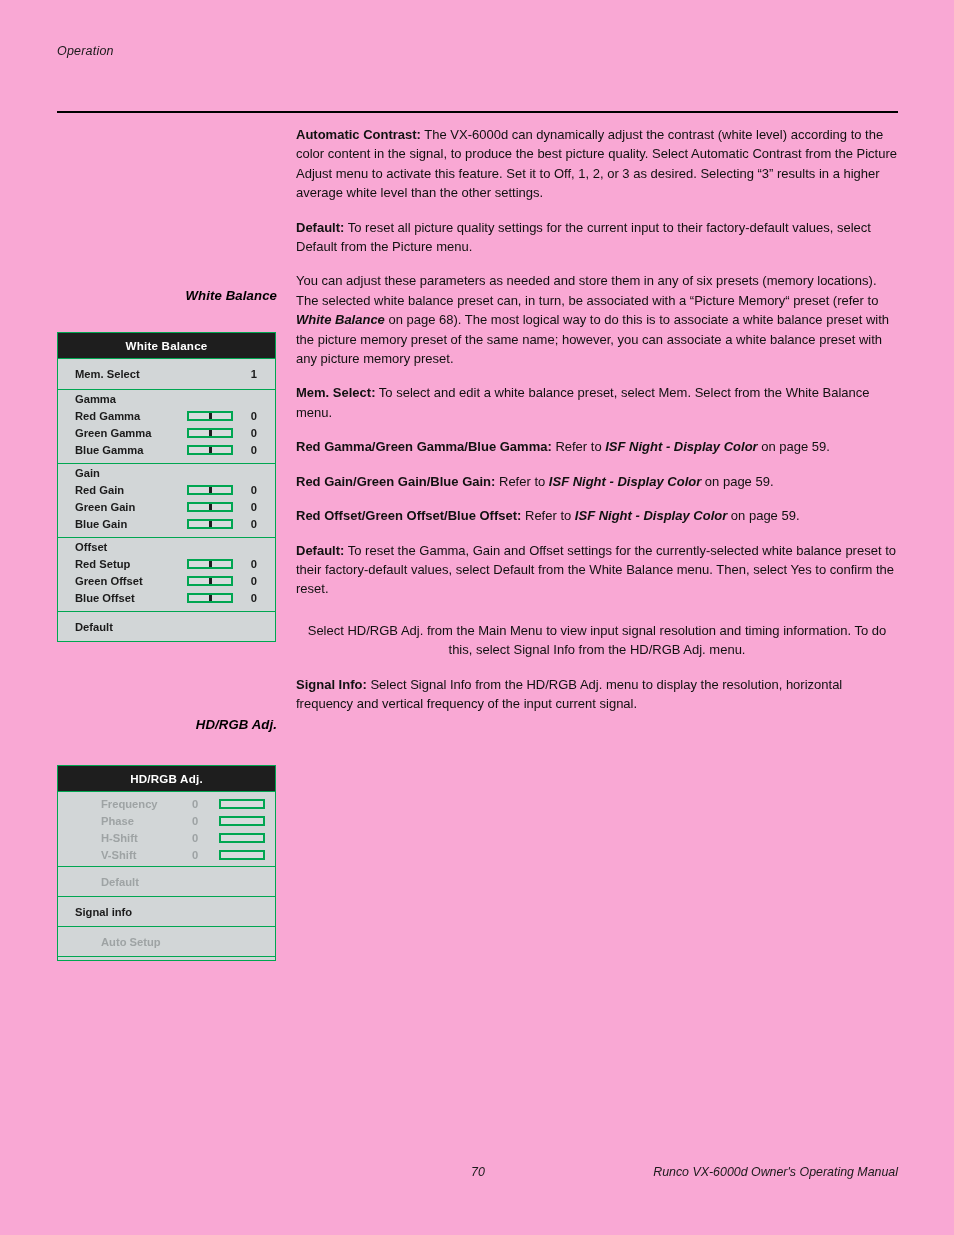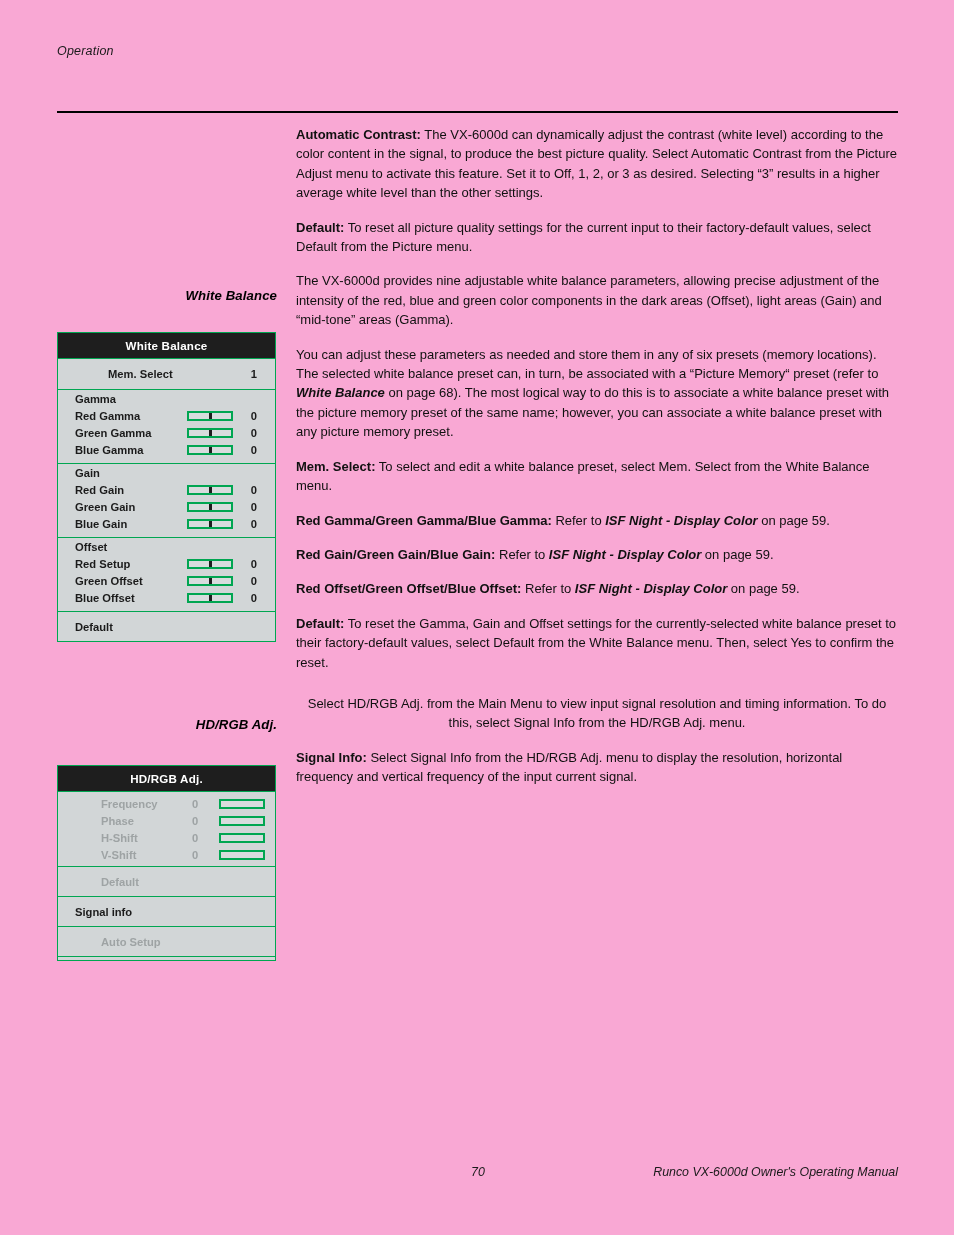--- a/index.html
+++ b/index.html
@@ -119,21 +119,21 @@
     text-align: right;
     font-weight: bold;
     color: #1b1b1b;
     padding-right: 8px;
   }
   .osd-row.group-label { height: 17px; }
   .osd-row.group-label .lbl { font-weight: bold; }
 
   
   .mem-row { height: 24px; }
-  .mem-row .lbl { flex: 1; margin-left: 33px; }
+  .mem-row .lbl { flex: 1; }
   .mem-row .val { font-weight: bold; padding-right: 8px; }
 
   
   .plain-row { height: 23px; }
 
   
   .hd-row .lbl { width: 72px; }
   .hd-row .val {
     width: 30px;
     font-weight: bold;
@@ -378,21 +378,20 @@
       <div class="osd-foot"></div>
     </div>
   </div>
 
   <div class="body-col">
 
     <p class="para"><span class="b">Automatic Contrast:</span><span> The VX-6000d can dynamically adjust the contrast (white level) according to the color content in the signal, to produce the best picture quality. Select Automatic Contrast from the Picture Adjust menu to activate this feature. Set it to Off, 1, 2, or 3 as desired. Selecting “3” results in a higher average white level than the other settings.</span></p>
 
     <p class="para"><span class="b">Default:</span><span> To reset all picture quality settings for the current input to their factory-default values, select Default from the Picture menu.</span></p>
 
-    <p class="para">The VX-6000d provides nine adjustable white balance parameters, allowing precise adjustment of the intensity of the red, blue and green color components in the dark areas (Offset), light areas (Gain) and “mid-tone” areas (Gamma).</p>
 
     <p class="para"><span>You can adjust these parameters as needed and store them in any of six presets (memory locations). The selected white balance preset can, in turn, be associated with a “Picture Memory“ preset (refer to </span><span class="bi">White Balance</span><span> on page 68). The most logical way to do this is to associate a white balance preset with the picture memory preset of the same name; however, you can associate a white balance preset with any picture memory preset.</span></p>
 
     <p class="para"><span class="b">Mem. Select:</span><span> To select and edit a white balance preset, select Mem. Select from the White Balance menu.</span></p>
 
     <p class="para"><span class="b">Red Gamma/Green Gamma/Blue Gamma:</span><span> Refer to </span><span class="bi">ISF Night - Display Color</span><span> on page 59.</span></p>
 
     <p class="para"><span class="b">Red Gain/Green Gain/Blue Gain:</span><span> Refer to </span><span class="bi">ISF Night - Display Color</span><span> on page 59.</span></p>
 
     <p class="para"><span class="b">Red Offset/Green Offset/Blue Offset:</span><span> Refer to </span><span class="bi">ISF Night - Display Color</span><span> on page 59.</span></p>

